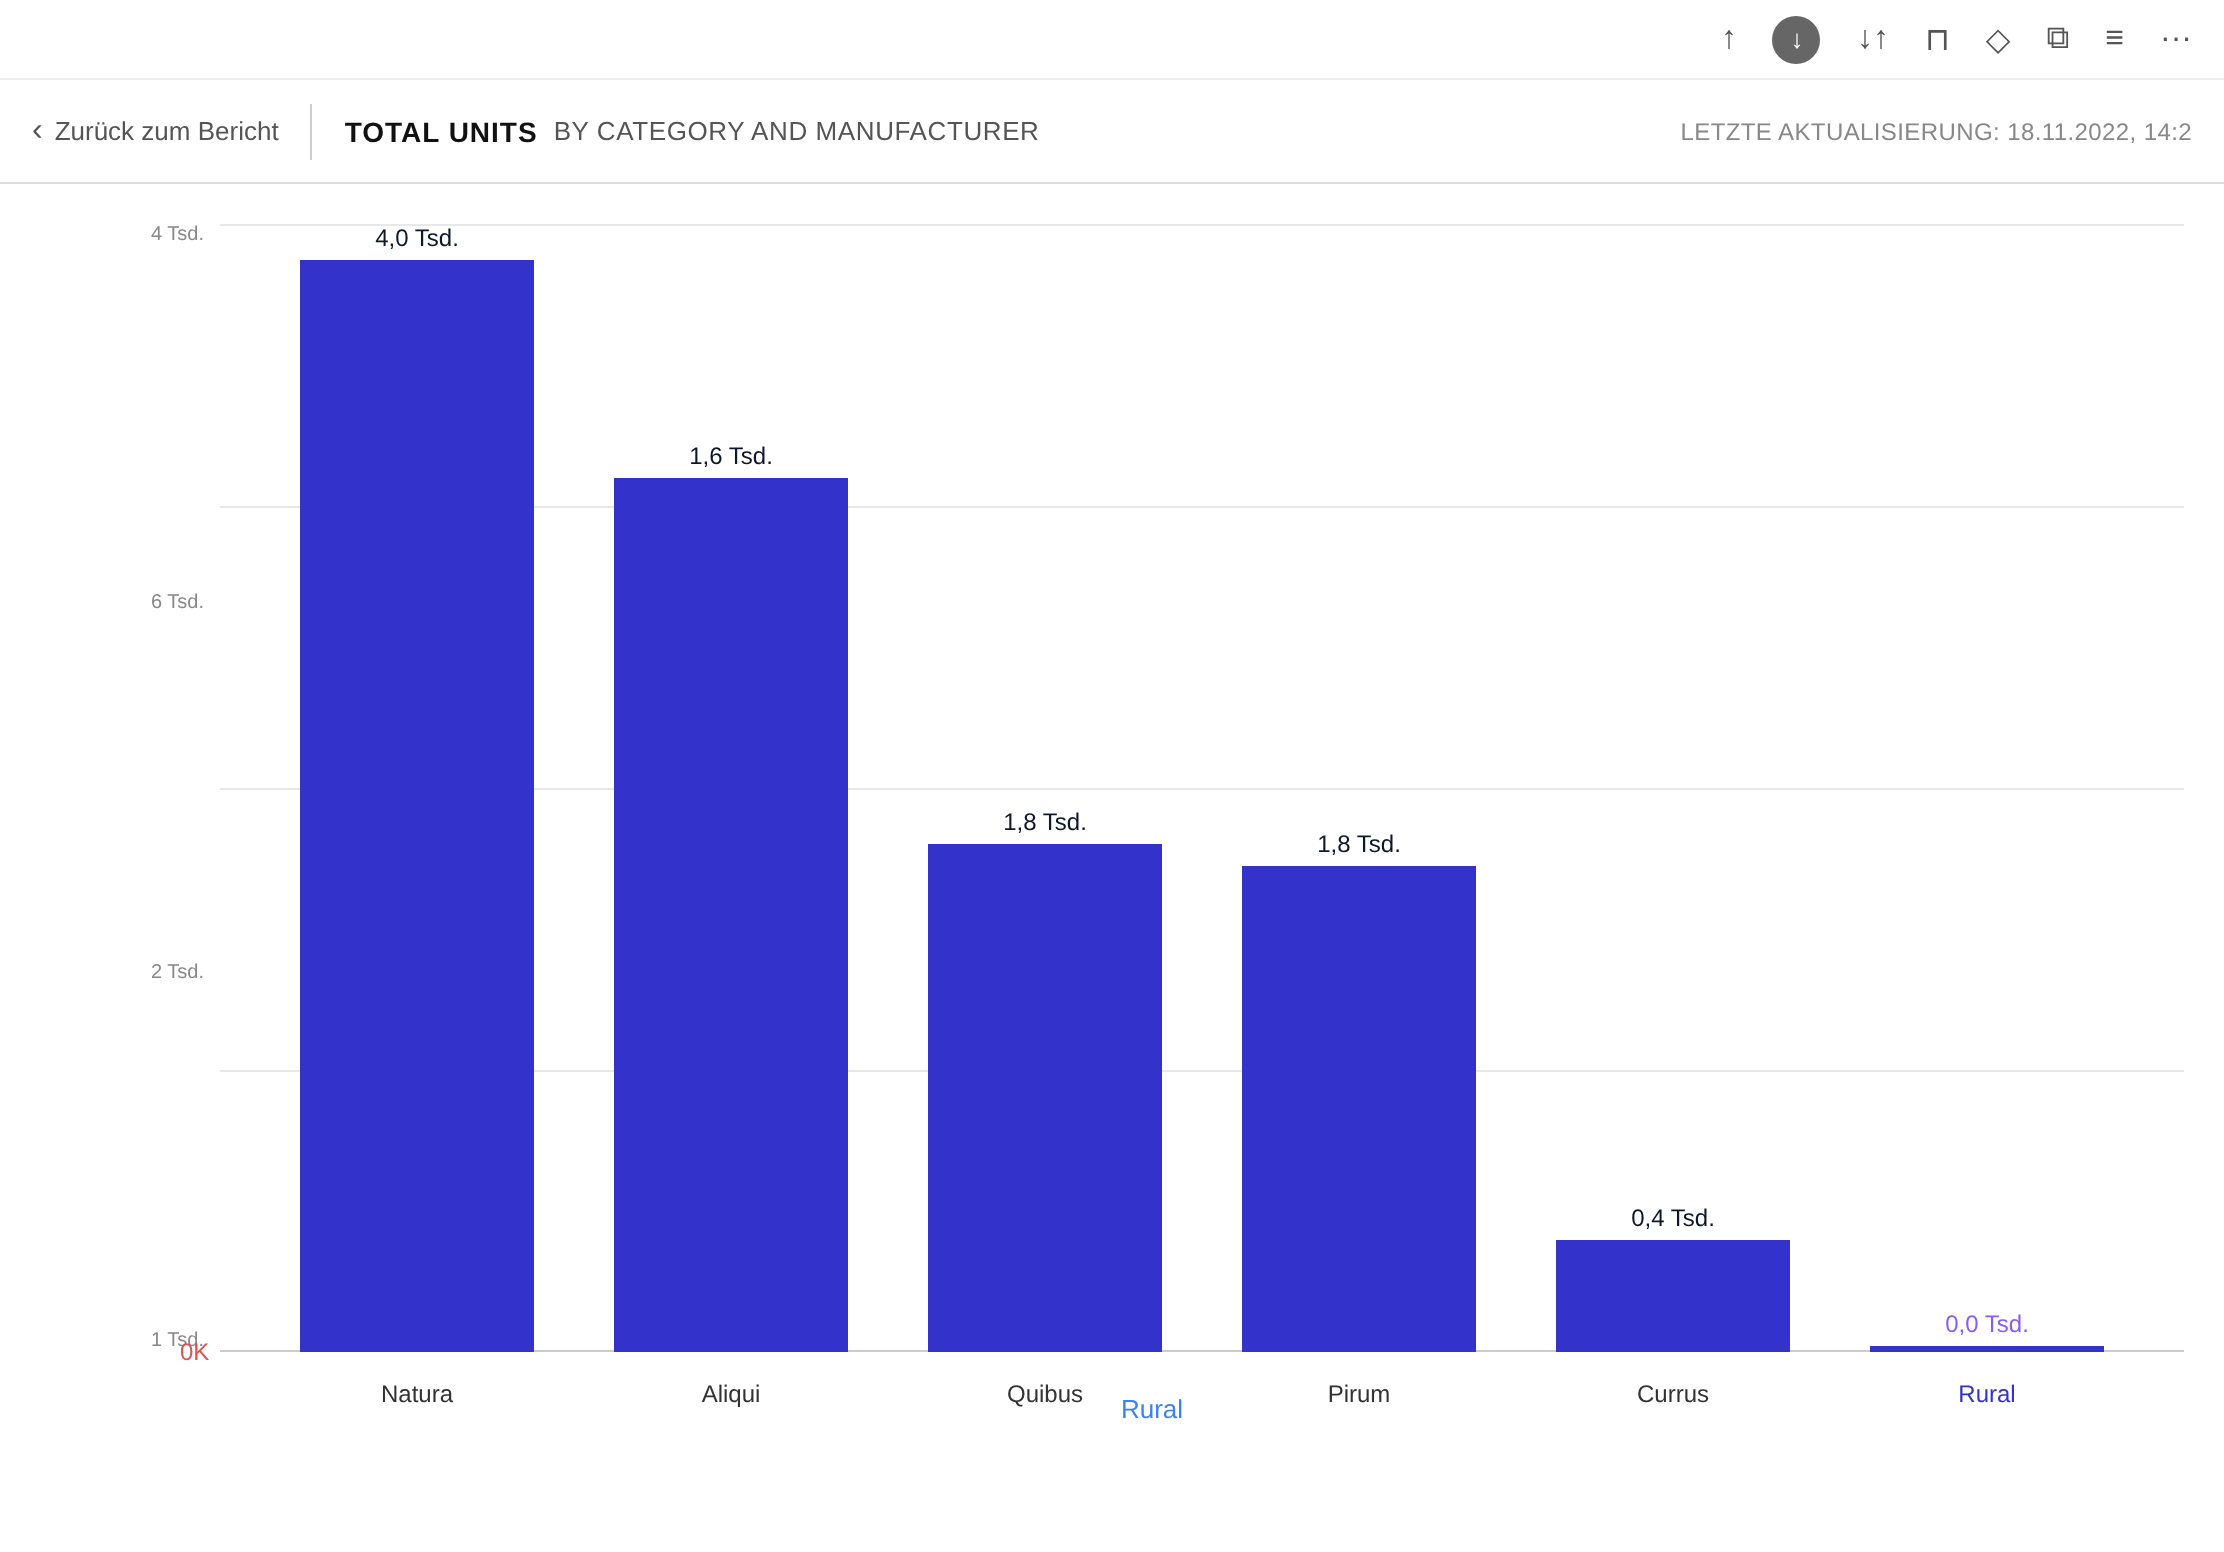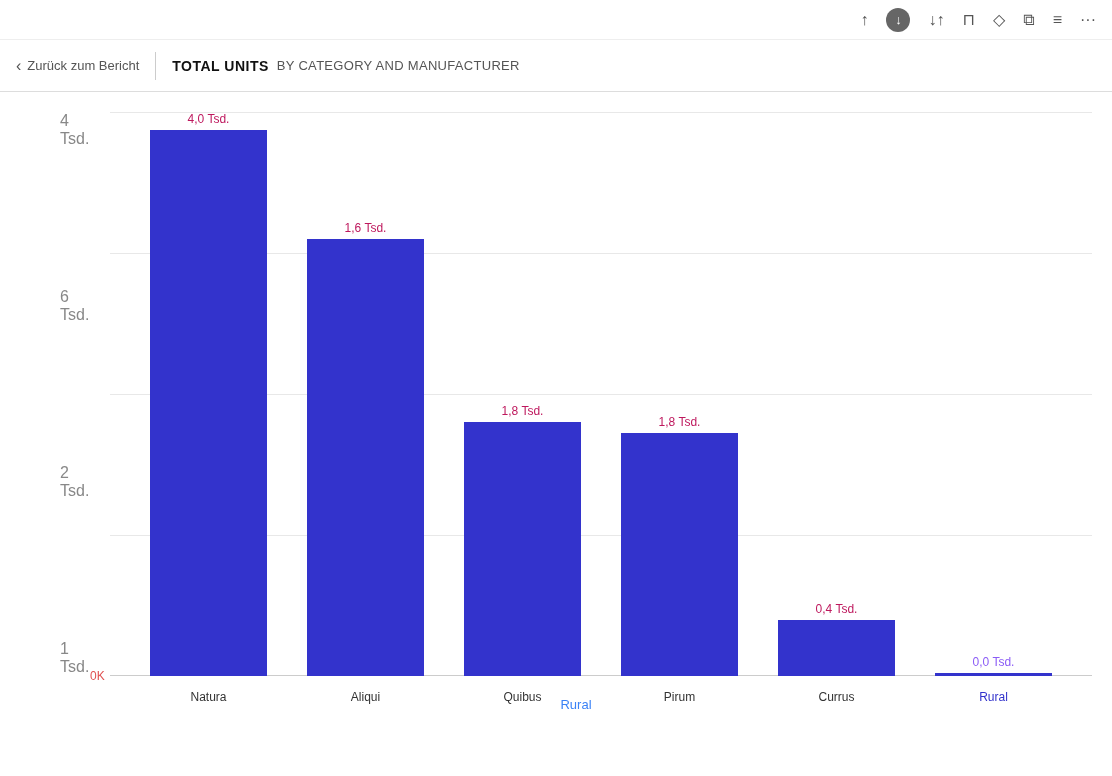--- a/index.html
+++ b/index.html
@@ -112,21 +112,21 @@
       top: 0;
       bottom: 40px;
       width: 50px;
       display: flex;
       flex-direction: column;
       justify-content: space-between;
       align-items: flex-end;
       padding-right: 8px;
     }
     .y-label {
-      font-size: 16px;
+      font-size: 10px;
       color: #888;
     }
 
     
     .grid-lines {
       position: absolute;
       left: 50px;
       right: 0;
       top: 0;
       bottom: 40px;
@@ -157,21 +157,21 @@
       flex-direction: column;
       align-items: center;
       flex: 1;
       height: 100%;
       justify-content: flex-end;
       position: relative;
     }
 
     .bar-value-label {
       font-size: 12px;
-      color: #be185d;
+      color: #0f172a;
       margin-bottom: 4px;
       white-space: nowrap;
     }
 
     .bar {
       width: 75%;
       background: #3333cc;
       border-radius: 0;
     }
 
@@ -229,20 +229,24 @@
 </div>
 
 <div class="header">
   <a class="back-link" href="#">
     <span class="back-chevron">‹</span>
     <span>Zurück zum Bericht</span>
   </a>
   <div class="header-divider"></div>
   <span class="header-title">TOTAL UNITS</span>
   <span class="header-subtitle">BY CATEGORY AND MANUFACTURER</span>
+  <span class="header-timestamp">
+    <span>LETZTE AKTUALISIERUNG:</span>
+    <span>18.11.2022, 14:2</span>
+  </span>
 </div>
 
 <div class="chart-area">
   <div class="chart-container">
 
     <div class="y-axis">
       <span class="y-label">4 Tsd.</span>
       <span class="y-label">6 Tsd.</span>
       <span class="y-label">2 Tsd.</span>
       <span class="y-label">1 Tsd.</span>

